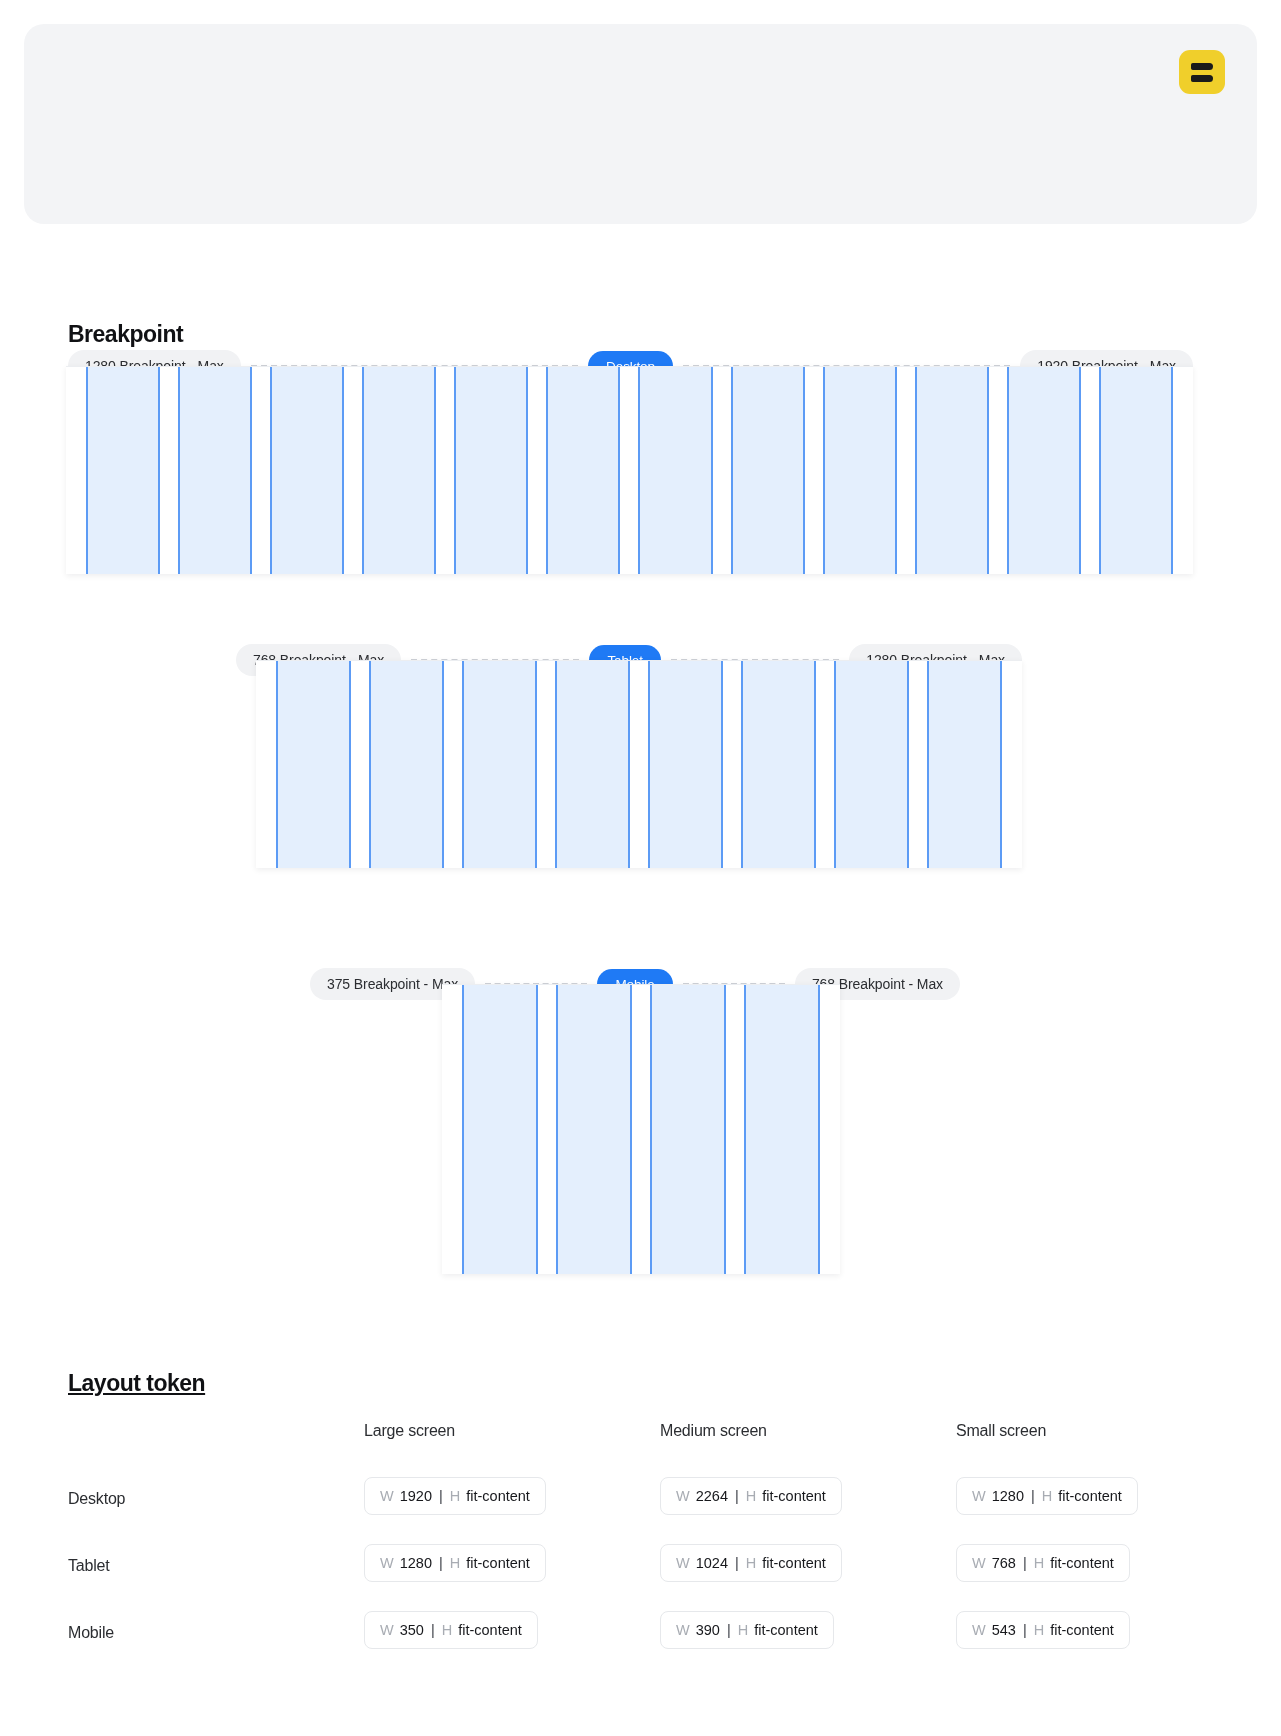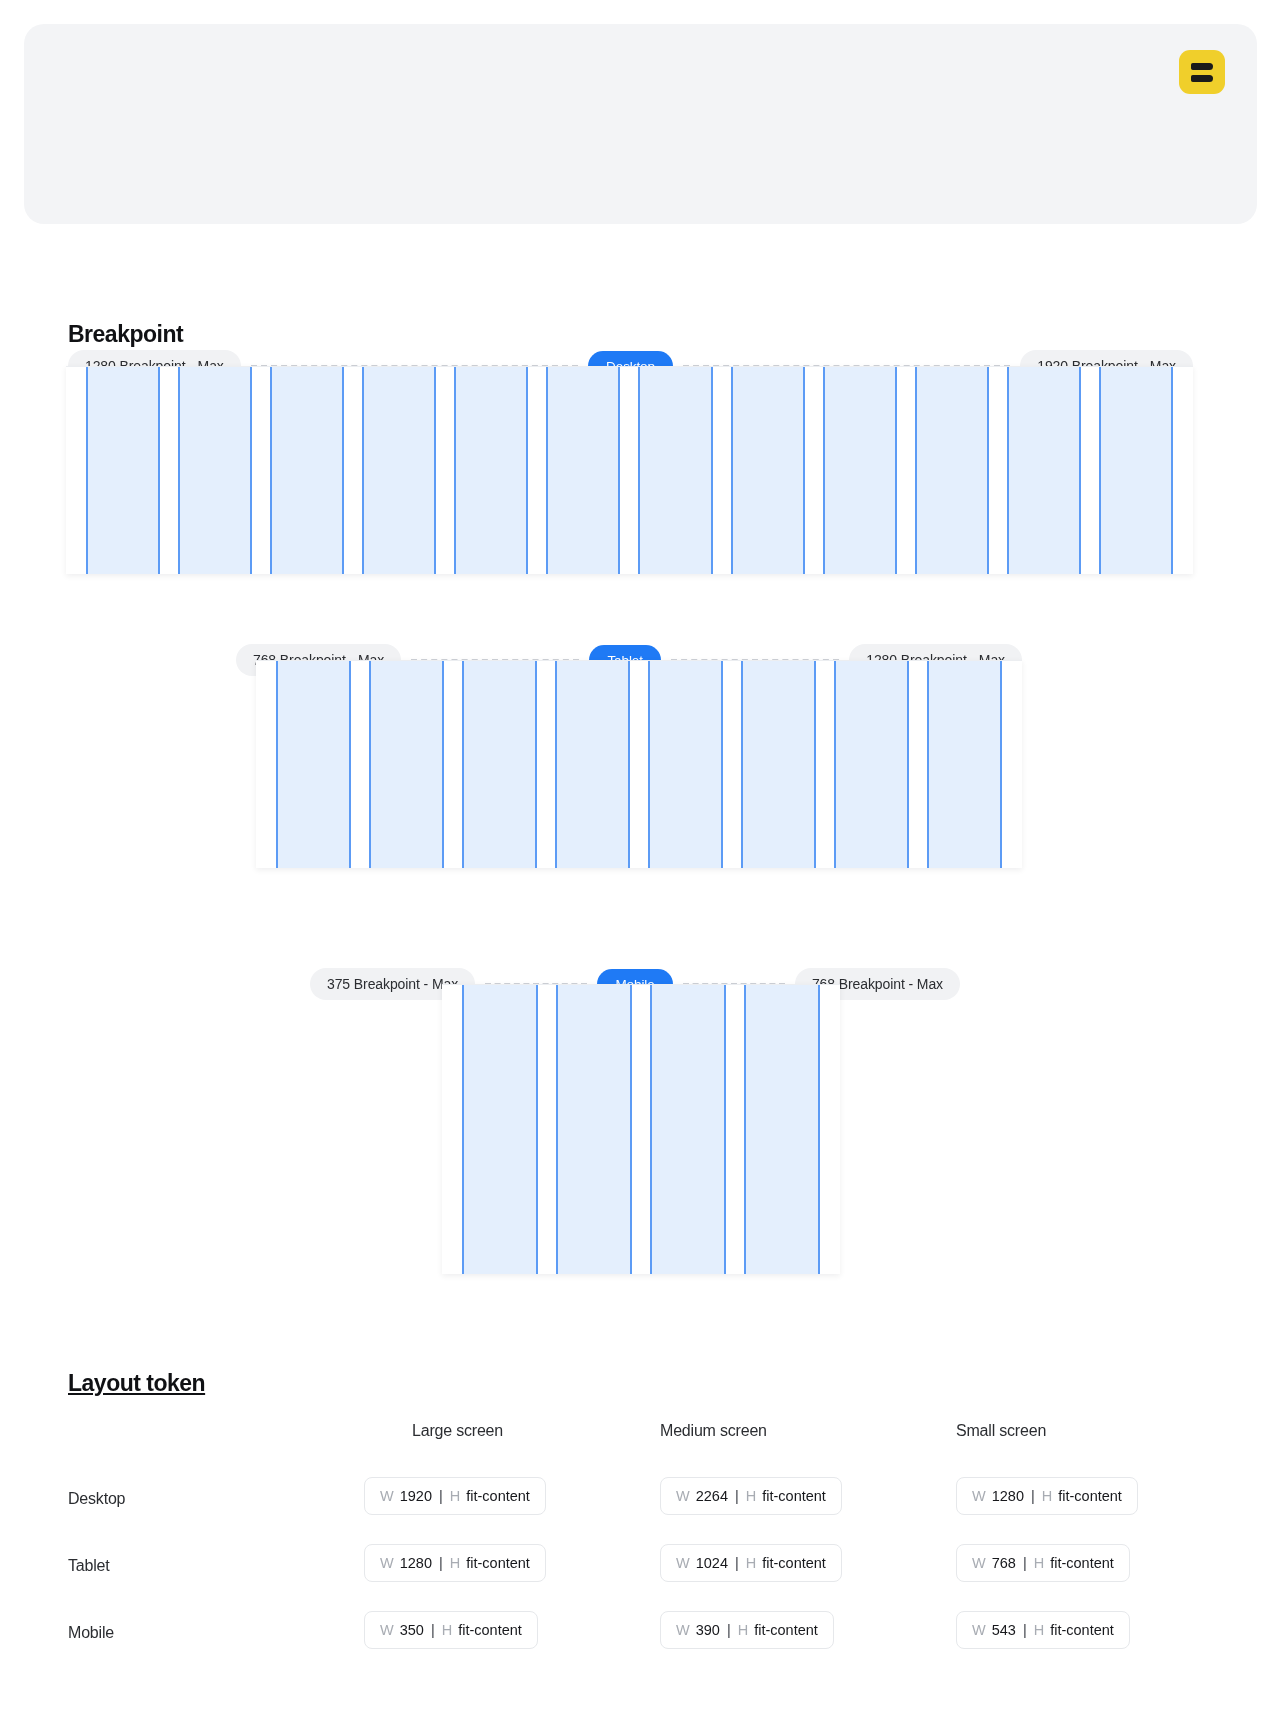--- a/index.html
+++ b/index.html
@@ -260,21 +260,21 @@
       <div class="ggut" style="width: 18px; flex: 0 0 18px;"></div>
       <div class="gcol"></div>
       <div class="ggut" style="width: 18px; flex: 0 0 18px;"></div>
       <div class="gcol"></div>
       <div class="gmargin" style="width: 20px;"></div>
     </div>
   </div>
 
 <h2 class="section-title" id="lt-title">Layout token</h2>
 
-<span class="lt-colhead" style="left:364px; top:1422px;margin-left:48px;">Large screen</span>
+<span class="lt-colhead" style="left:364px; top:1422px;">Large screen</span>
 <span class="lt-colhead" style="left:660px; top:1422px;">Medium screen</span>
 <span class="lt-colhead" style="left:956px; top:1422px;">Small screen</span>
 
 <span class="lt-rowlabel" style="left:68px; top:1490px;">Desktop</span>
 <span class="lt-rowlabel" style="left:68px; top:1557px;">Tablet</span>
 <span class="lt-rowlabel" style="left:68px; top:1624px;">Mobile</span>
 
 <div id="token-chip-host">
     <div class="token-chip" style="left: 364px; top: 1477px;">
       <span class="k">W</span>

